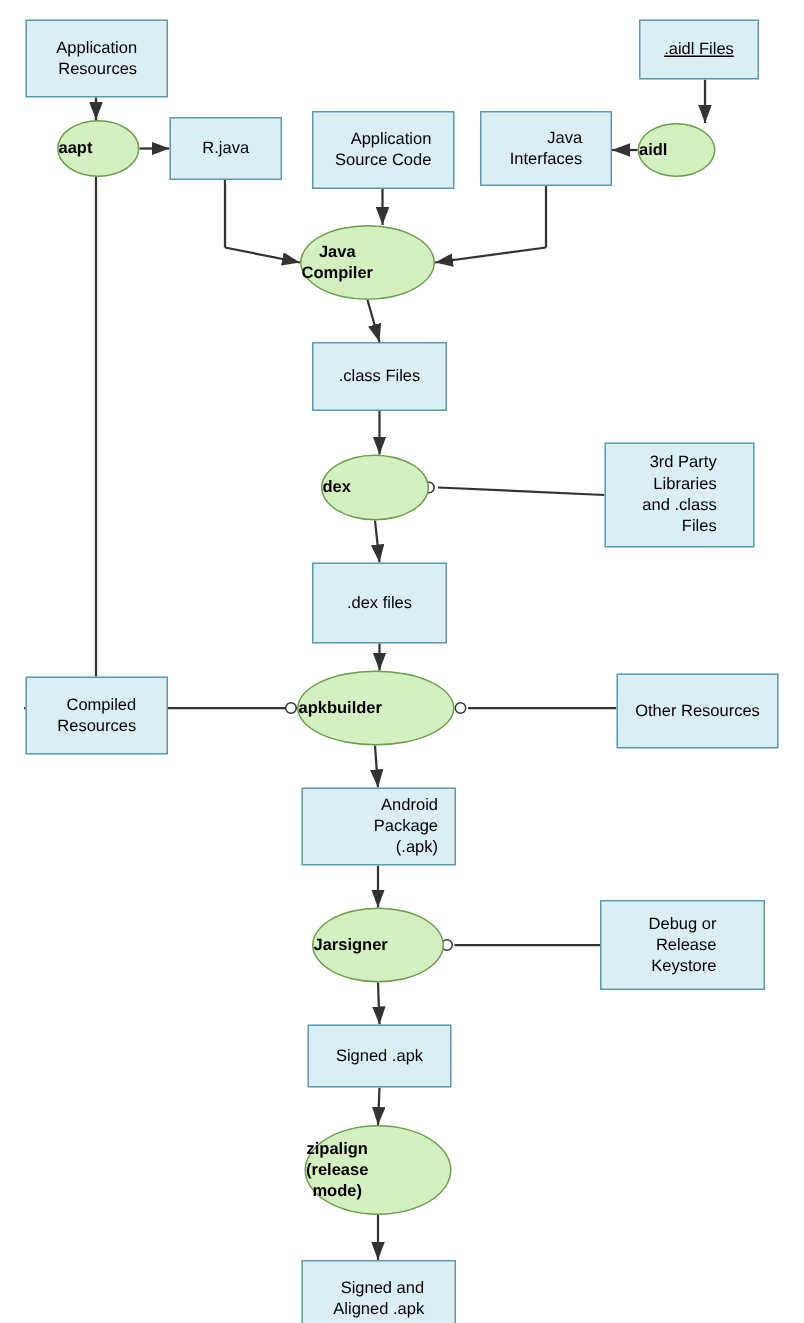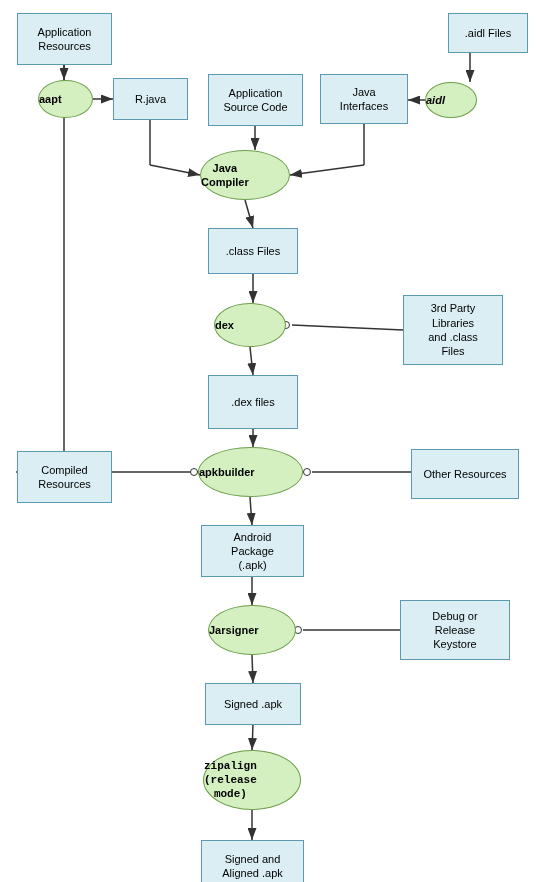--- a/index.html
+++ b/index.html
@@ -17,21 +17,21 @@
       position: relative;
       width: 536px;
       height: 882px;
     }
 
     
     .box {
       position: absolute;
       background: #daeef3;
       border: 1px solid #5b9ab0;
-      text-align: center;
+      text-align: right;
       display: flex;
       align-items: center;
       justify-content: center;
       padding: 11px;
       line-height: 1.3;
     }
 
     
     .oval {
       position: absolute;
@@ -142,21 +142,21 @@
 
   <div class="small-circle" style="left:303px;top:468px;"></div>
 
   <div class="small-circle" style="left:294px;top:626px;"></div>
 
   <div class="box" style="left:17px;top:13px;width:95px;height:52px;">
     <span style="white-space:pre-line;">Application
 Resources</span>
   </div>
 
-  <div class="box" style="left:448px;top:13px;width:80px;height:40px;">
+  <div class="box" style="left:426px;top:13px;width:80px;height:40px;text-decoration:underline;">
     <span>.aidl Files</span>
   </div>
 
   <div class="oval" style="left:38px;top:80px;width:55px;height:38px;">
     <span>aapt</span>
   </div>
 
   <div class="box" style="left:113px;top:78px;width:75px;height:42px;">
     <span>R.java</span>
   </div>
@@ -164,21 +164,21 @@
   <div class="box" style="left:208px;top:74px;width:95px;height:52px;">
     <span style="white-space:pre-line;">Application
 Source Code</span>
   </div>
 
   <div class="box" style="left:320px;top:74px;width:88px;height:50px;">
     <span style="white-space:pre-line;">Java
 Interfaces</span>
   </div>
 
-  <div class="oval" style="left:425px;top:82px;width:52px;height:36px;font-style:italic;">
+  <div class="oval" style="left:425px;top:82px;width:52px;height:36px;">
     <span>aidl</span>
   </div>
 
   <div class="oval" style="left:200px;top:150px;width:90px;height:50px;">
     <span style="white-space:pre-line;">Java
 Compiler</span>
   </div>
 
   <div class="box" style="left:208px;top:228px;width:90px;height:46px;">
     <span>.class Files</span>
@@ -225,21 +225,21 @@
     <span style="white-space:pre-line;">Debug or
 Release
 Keystore</span>
   </div>
 
   <div class="box" style="left:205px;top:683px;width:96px;height:42px;">
     <span>Signed .apk</span>
   </div>
 
   <div class="oval" style="left:203px;top:750px;width:98px;height:60px;">
-    <span style="white-space:pre-line;font-family:Liberation Mono, monospace;">zipalign
+    <span style="white-space:pre-line;">zipalign
 (release
 mode)</span>
   </div>
 
   <div class="box" style="left:201px;top:840px;width:103px;height:52px;">
     <span style="white-space:pre-line;">Signed and
 Aligned .apk</span>
   </div>
 
 </div>

